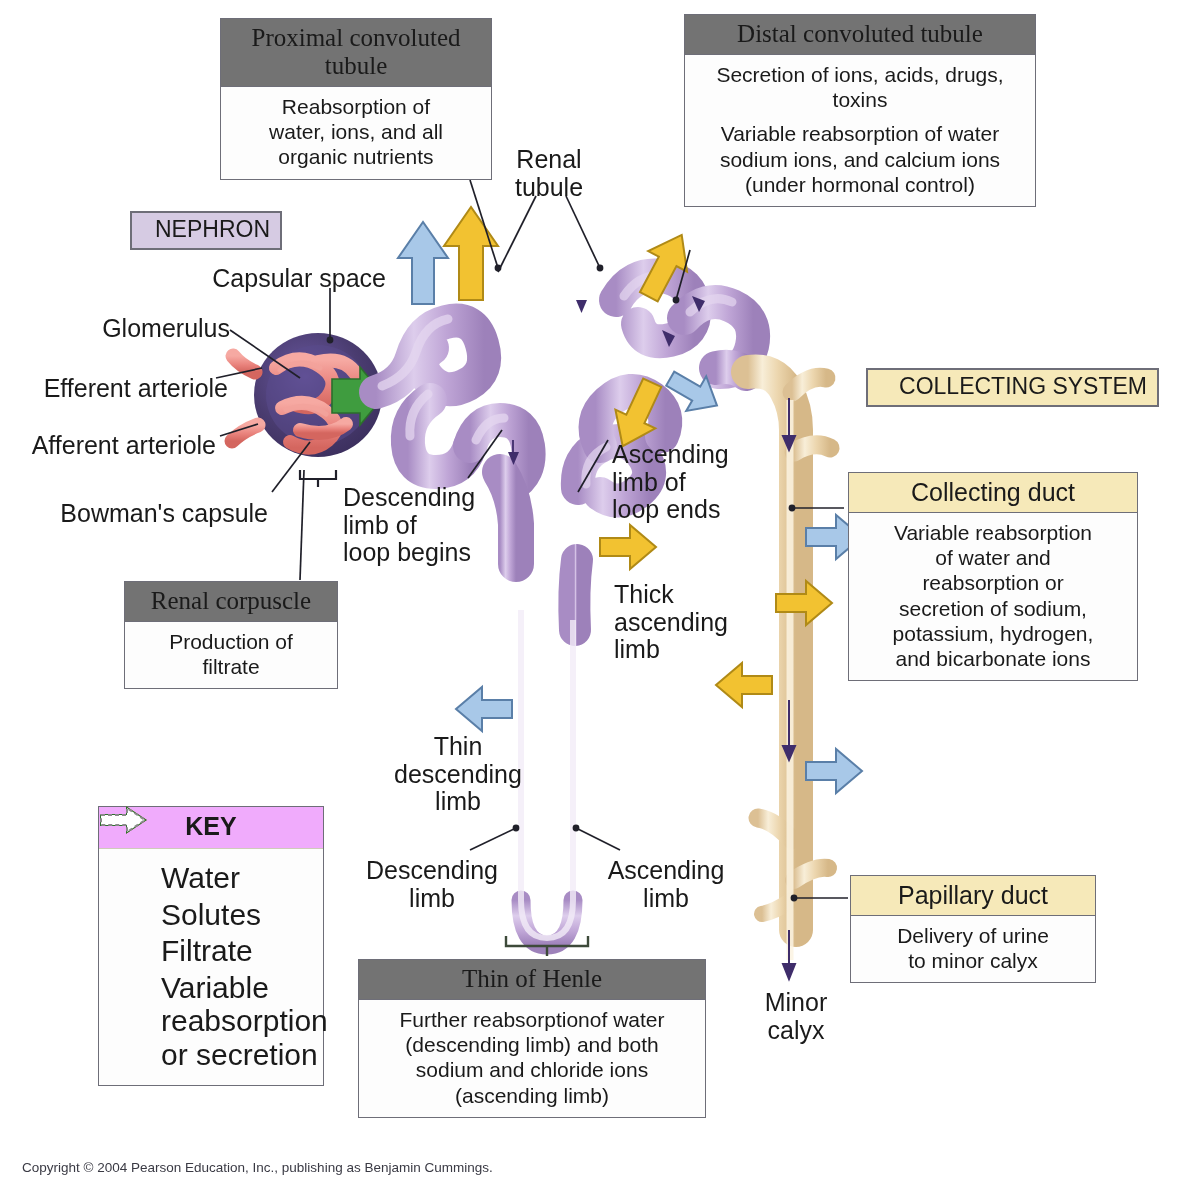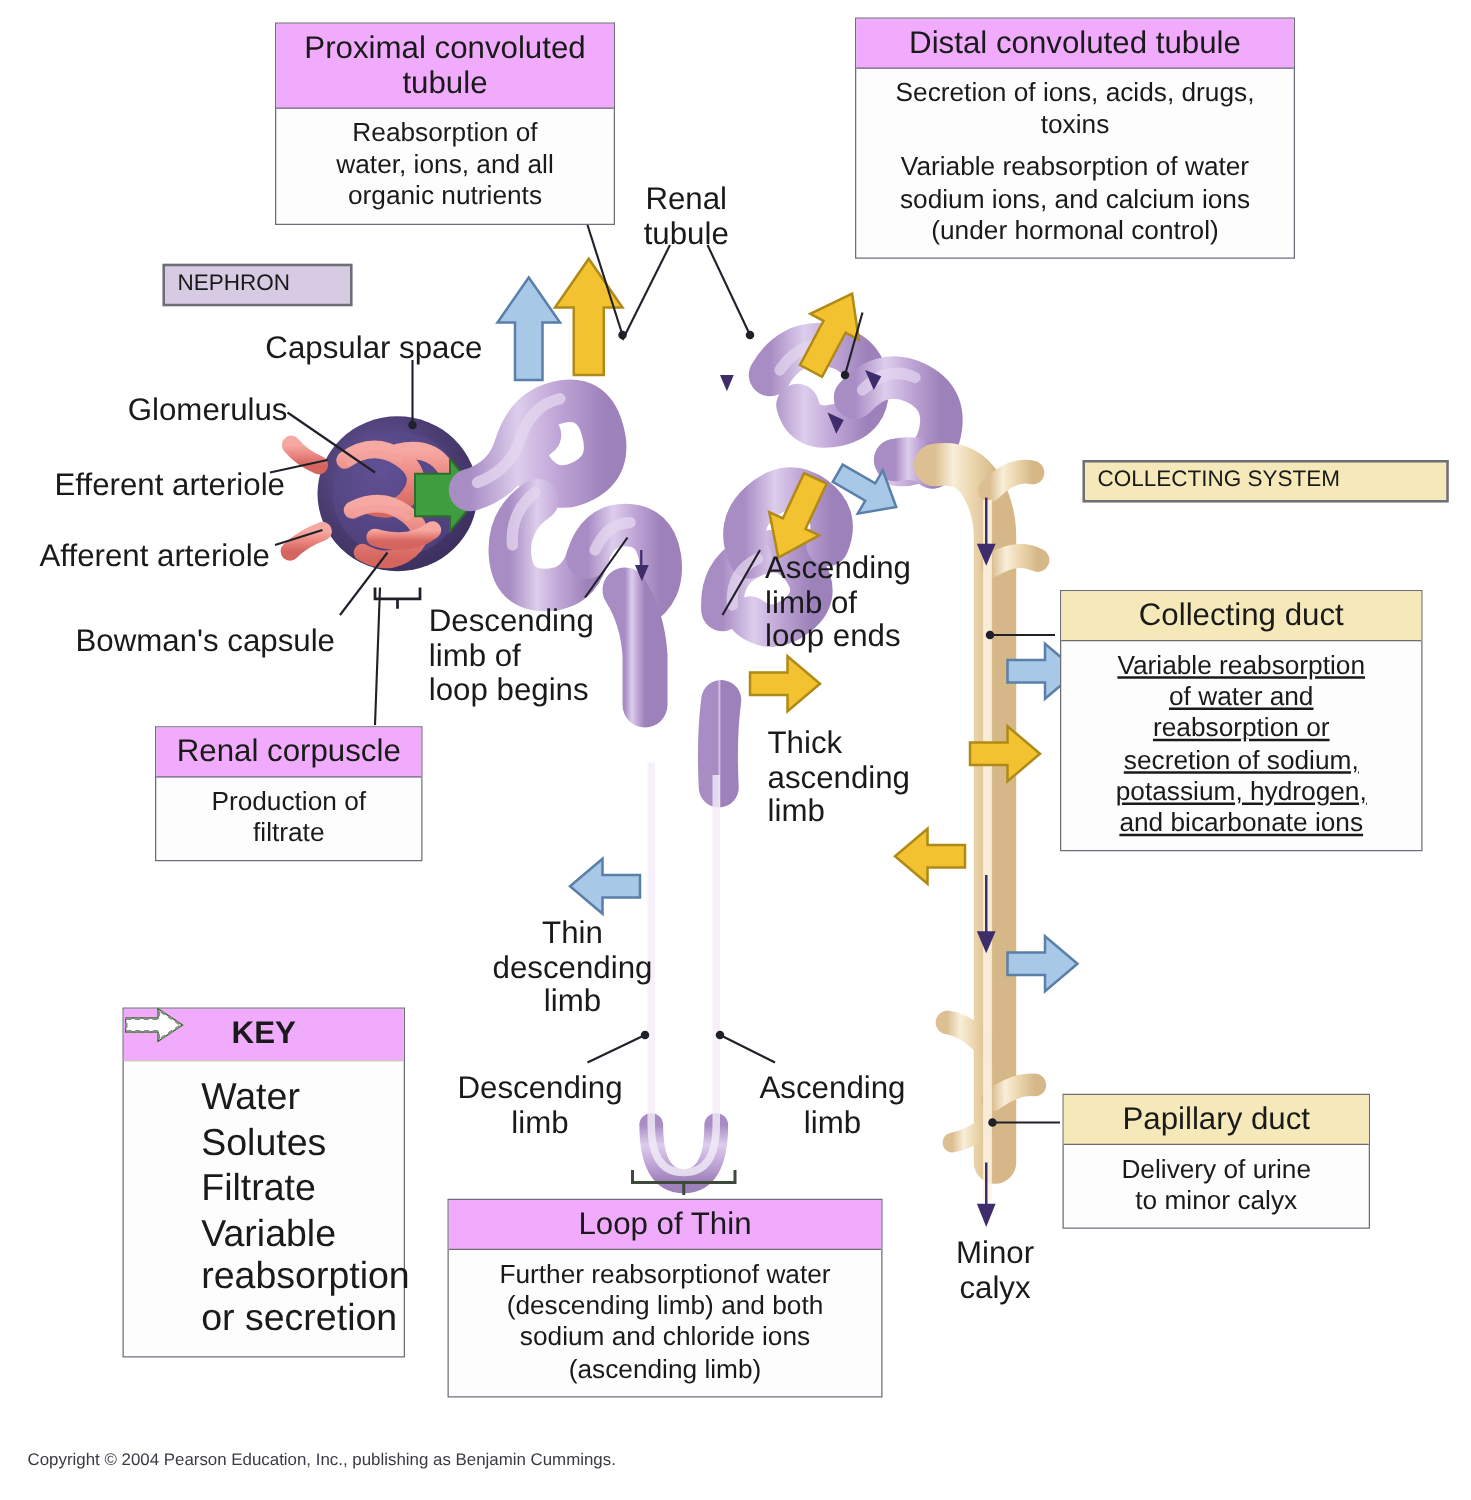--- a/index.html
+++ b/index.html
@@ -5,28 +5,28 @@
   html,body{margin:0;padding:0;background:#ffffff;}
   body{width:1177px;height:1200px;position:relative;overflow:hidden;
        font-family:"Liberation Sans",sans-serif;color:#1a1a1a;}
   #stage{position:absolute;inset:0;}
 
   
   .box{position:absolute;border:1.5px solid #6e6e78;background:#fdfdfd;box-sizing:border-box;}
   .box .hd{font-size:25px;text-align:center;padding:5px 6px 6px;line-height:1.12;
            border-bottom:1.5px solid #6e6e78;}
   .box .bd{font-size:21px;text-align:center;padding:7px 8px 9px;line-height:1.2;}
-  .hd.purple{background:#f0abfc;}
+  .hd.purple{background:#737373;font-family:Liberation Serif, serif;}
   .hd.cream{background:#f6e9b9;}
   .bd p{margin:0 0 9px;}
   .bd p:last-child{margin-bottom:0;}
 
   
   .banner{position:absolute;border:2px solid #6e6e78;box-sizing:border-box;
-          font-size:18px;text-align:left;line-height:1.1;padding:4px 10px 6px;}
+          font-size:23px;text-align:right;line-height:1.1;padding:4px 10px 6px;}
   .banner.purple{background:#d6cbe3;}
   .banner.cream{background:#f6e9b9;}
 
   
   .lbl{position:absolute;font-size:25px;line-height:1.1;white-space:pre;margin-top:10px;}
   .lbl.r{text-align:right;}
   .lbl.c{text-align:center;}
   .lbl.l{text-align:left;}
 
   
@@ -301,33 +301,33 @@
 
   <div class="box" style="left:124px;top:581px;width:214px;">
     <div class="hd purple">Renal corpuscle</div>
     <div class="bd">
       <p style="white-space: pre-line;">Production of
 filtrate</p>
     </div>
   </div>
 
   <div class="box" style="left:358px;top:959px;width:348px;">
-    <div class="hd purple">Loop of Thin</div>
+    <div class="hd purple">Thin of Henle</div>
     <div class="bd">
       <p style="white-space: pre-line;">Further reabsorptionof water
 (descending limb) and both
 sodium and chloride ions
 (ascending limb)</p>
     </div>
   </div>
 
   <div class="box" style="left:848px;top:472px;width:290px;">
     <div class="hd cream">Collecting duct</div>
     <div class="bd">
-      <p style="white-space: pre-line; text-decoration: underline;">Variable reabsorption
+      <p style="white-space: pre-line;">Variable reabsorption
 of water and
 reabsorption or
 secretion of sodium,
 potassium, hydrogen,
 and bicarbonate ions</p>
     </div>
   </div>
 
   <div class="box" style="left:850px;top:875px;width:246px;">
     <div class="hd cream">Papillary duct</div>

